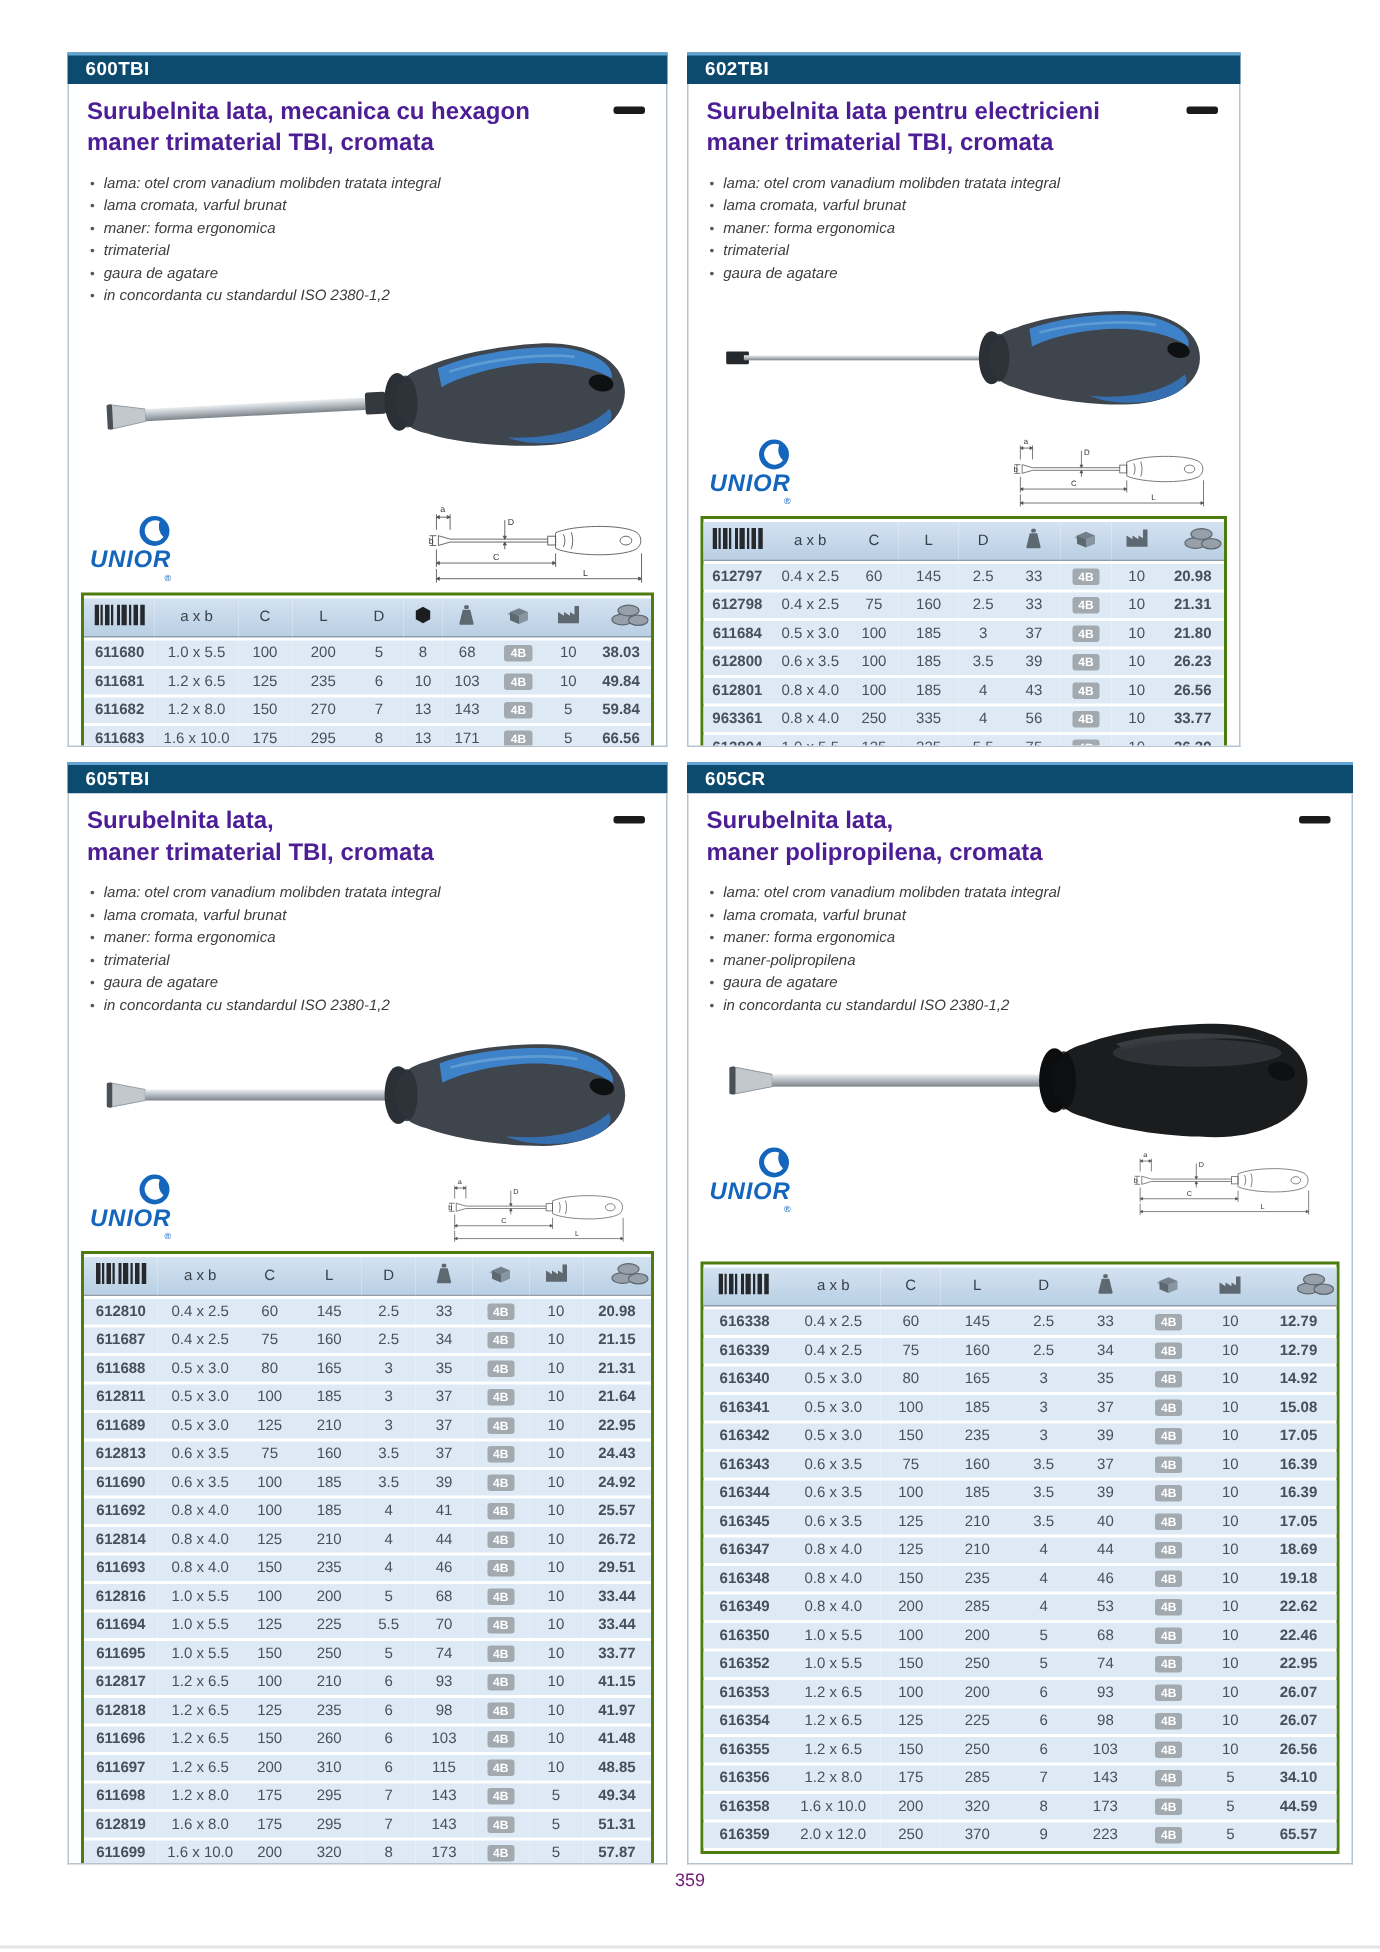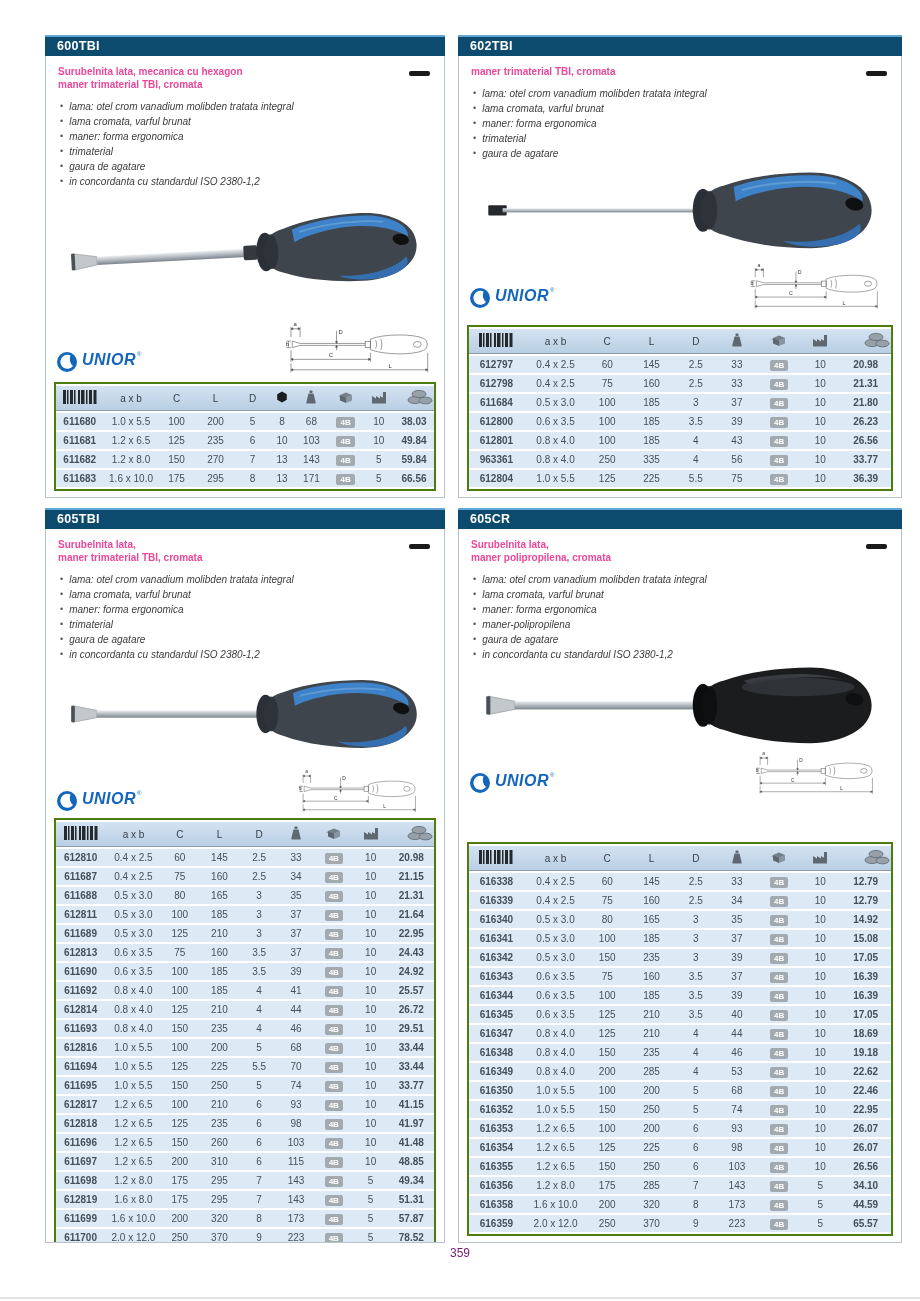--- a/index.html
+++ b/index.html
@@ -1,41 +1,41 @@
 <!DOCTYPE html>
 <html><head>
 <meta charset="utf-8">
 <style>
   html,body{margin:0;padding:0;background:#fff;}
   body{width:920px;height:1301px;position:relative;font-family:"Liberation Sans",sans-serif;overflow:hidden;}
   .slot{position:absolute;}
   #slot0{left:45px;top:35px;width:400px;height:463px;}
-  #slot1{left:458px;top:35px;width:444px;height:463px;}
+  #slot1{left:458px;top:35px;width:369px;height:463px;}
   #slot2{left:45px;top:508px;width:400px;height:735px;}
   #slot3{left:458px;top:508px;width:444px;height:735px;}
   .panel{width:100%;height:100%;display:flex;flex-direction:column;box-sizing:border-box;}
   .bar{background:#0c4a6e;border-top:2px solid #63a5d4;color:#fff;font-weight:bold;
        font-size:12.5px;line-height:19px;padding:0 0 0 12px;letter-spacing:.3px;}
   .content{border:1px solid #b7c3cd;border-top:none;flex:1;display:flex;flex-direction:column;
            padding:7px 8px 6px 8px;box-sizing:border-box;overflow:hidden;background:#fff;}
   .titlerow{display:flex;align-items:flex-start;margin:2px 2px 4px 4px;}
-  .ptitle{font-weight:bold;font-size:10px;line-height:1.3;color:#ec4899;flex:1;}
+  .ptitle{font-weight:bold;font-size:16px;line-height:1.3;color:#4c1d95;flex:1;}
   .slot-icon{width:21px;height:5px;background:#1a1a1a;border-radius:2px;margin-top:6px;margin-right:4px;flex:none;}
   .bullets{list-style:none;margin:4px 0 0 6px;padding:0;}
   .bullets li{font-size:10px;font-style:italic;color:#3c3c3c;line-height:15px;display:flex;}
   .bullets .dot{color:#555;margin-right:6px;font-style:normal;font-size:9px;line-height:15px;}
   .imgarea{position:relative;flex:none;display:flex;align-items:center;}
   .imgarea svg{width:96%;margin:0 auto;display:block;}
   .s0 .imgarea{height:128px;} .s1 .imgarea{height:98px;}
   .s2 .imgarea{height:104px;} .s3 .imgarea{height:86px;}
   .logorow{flex:none;display:flex;align-items:flex-end;justify-content:space-between;margin:2px 2px 4px 2px;}
   .s0 .logorow{height:56px;} .s1 .logorow{height:50px;}
   .s2 .logorow{height:46px;} .s3 .logorow{height:46px;}
   .diagram{width:150px;height:100%;}
-  .logo{display:flex;align-items:flex-start;margin-bottom:2px;}
+  .logo{display:flex;align-items:flex-end;margin-bottom:2px;flex-direction:column;}
   .logo-text{font-size:16px;font-weight:bold;font-style:italic;color:#1466bd;letter-spacing:.5px;margin-left:4px;}
   .logo-reg{font-size:6px;color:#1466bd;vertical-align:super;margin-left:1px;}
   table.ptable{width:100%;border-collapse:separate;border-spacing:0 2px;margin-top:auto;
                border:2px solid #4d7c0f;background:#fff;}
   table.ptable thead th{background:linear-gradient(#d4e2f1,#b9cfe4);border-bottom:1px solid #8d9ba9;
                font-size:10px;font-weight:normal;color:#37414a;padding:3px 1px;height:15px;}
   table.ptable td{background:#dde9f5;font-size:10px;color:#44505a;text-align:center;
                padding:2px 1px;line-height:13px;white-space:nowrap;}
   td.code{font-weight:bold;color:#101010;text-align:left;padding-left:4px;}
   td.axb{text-align:left;padding-left:2px;color:#4a555f;}
@@ -264,20 +264,21 @@
         </table>
     </div>
   </div>
   </div>
 <div id="slot1" class="slot">
   <div class="panel s1">
     <div class="bar"><span>602TBI</span></div>
     <div class="content">
       <div class="titlerow">
         <div class="ptitle">
+          <div>Surubelnita lata pentru electricieni</div>
           <div>maner trimaterial TBI, cromata</div>
         </div>
         <div class="slot-icon"></div>
       </div>
       <ul class="bullets">
           <li>
             <span class="dot">•</span>
             <span>lama: otel crom vanadium molibden tratata integral</span>
           </li>
           <li>

